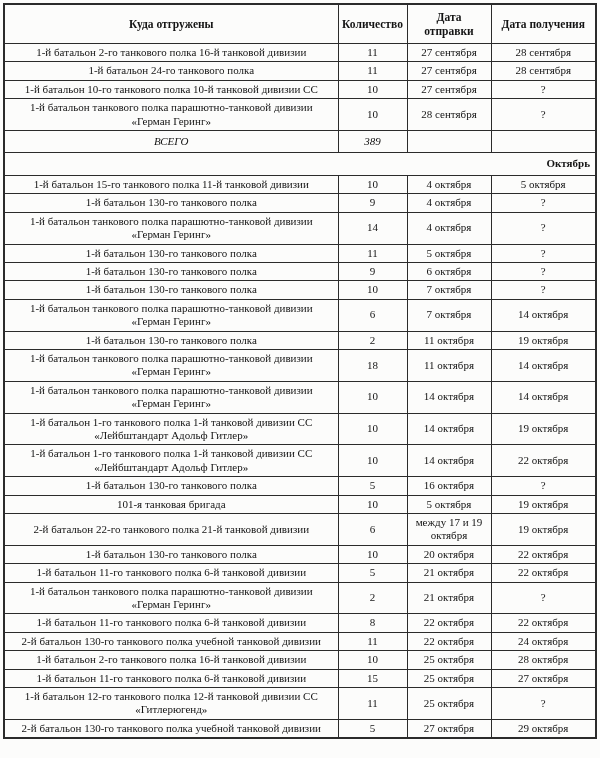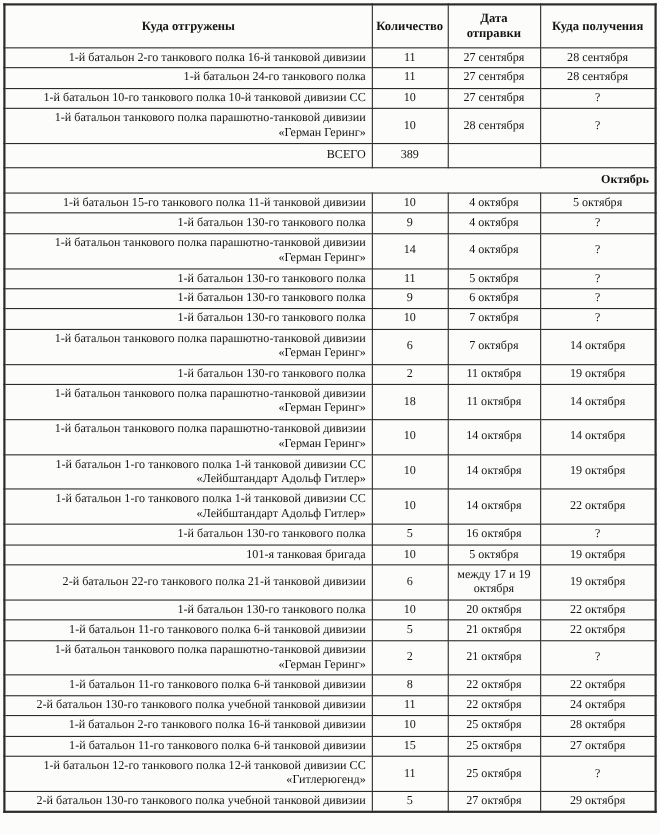--- a/index.html
+++ b/index.html
@@ -35,46 +35,46 @@
     padding: 2px 5px;
     vertical-align: middle;
     overflow: hidden;
   }
   th {
     font-weight: bold;
     text-align: center;
     font-size: 11.5px;
     padding: 5px 3px;
   }
-  td.l { text-align: right; }
+  td.l { text-align: center; }
   td.c { text-align: center; }
   tr.section td {
     font-weight: bold;
     text-align: right;
     padding: 4px 5px;
   }
-  tr.total td { padding: 4px 5px; }
+  tr.total td { padding: 4px 5px; font-style: italic; }
 </style>
 </head>
 <body>
 
 <div class="page">
   <table class="shipments">
     <colgroup>
       <col class="c-dest">
       <col class="c-qty">
       <col class="c-sent">
       <col class="c-recv">
     </colgroup>
     <thead>
       <tr>
         <th>Куда отгружены</th>
         <th>Количество</th>
         <th>Дата отправки</th>
-        <th>Куда получения</th>
+        <th>Дата получения</th>
       </tr>
     </thead>
     <tbody>
         <tr>
           <td class="l">1-й батальон 2-го танкового полка 16-й танковой дивизии</td>
           <td class="c">11</td>
           <td class="c">27 сентября</td>
           <td class="c">28 сентября</td>
         </tr>
         <tr>

